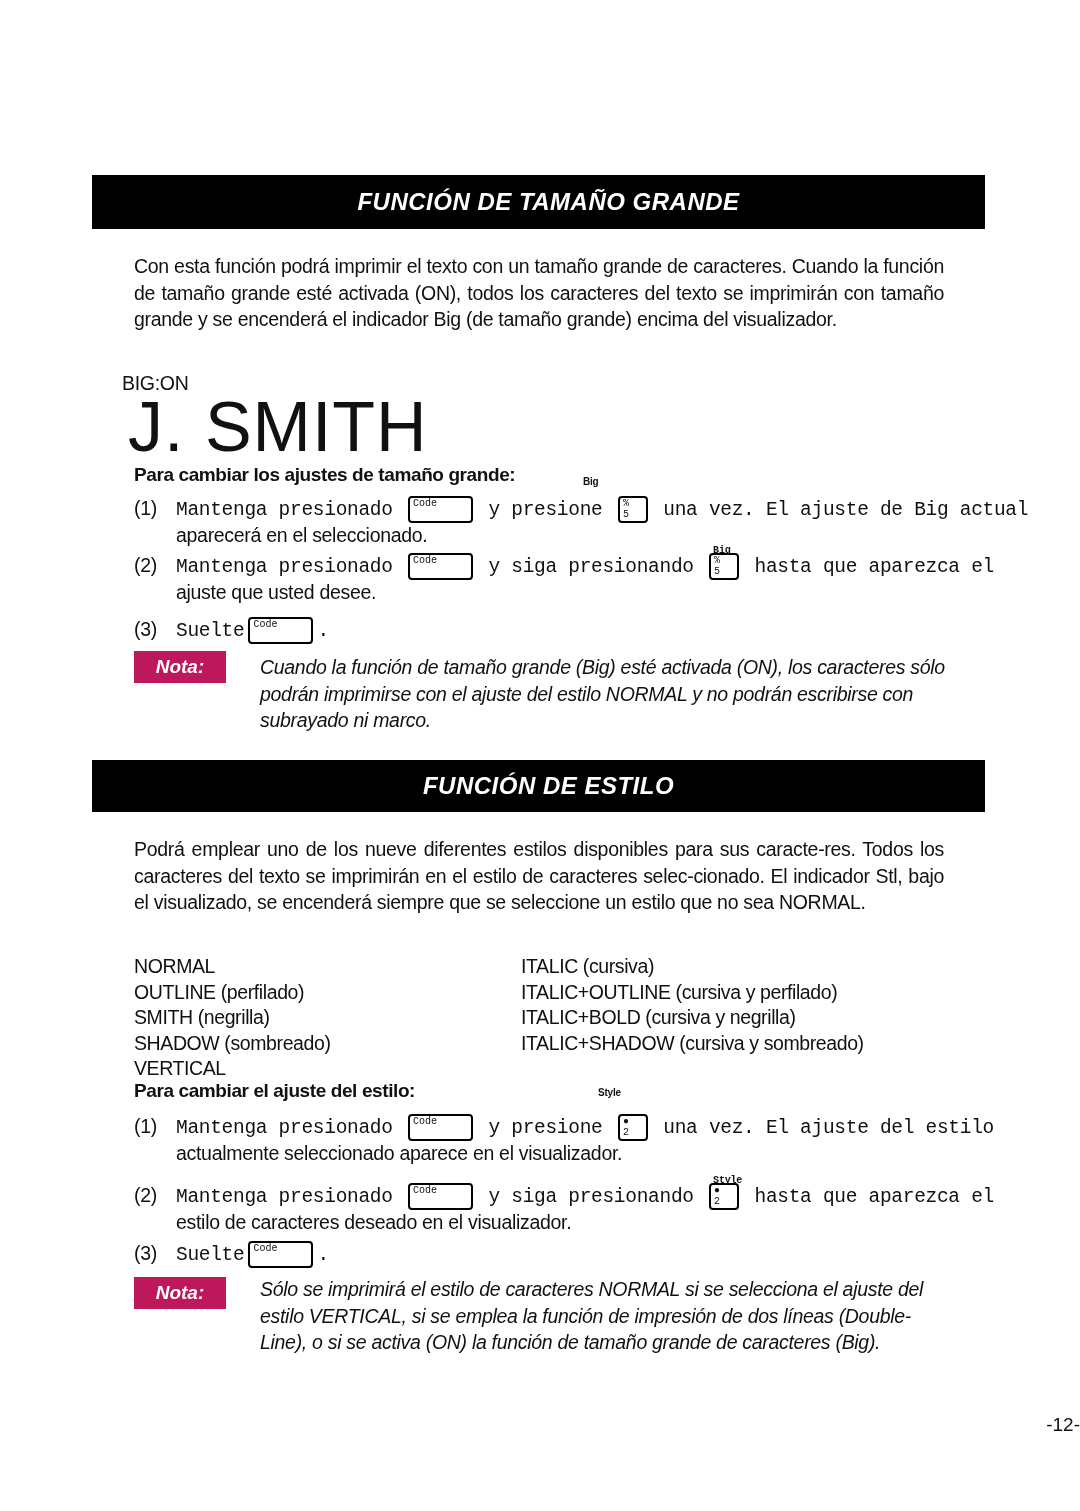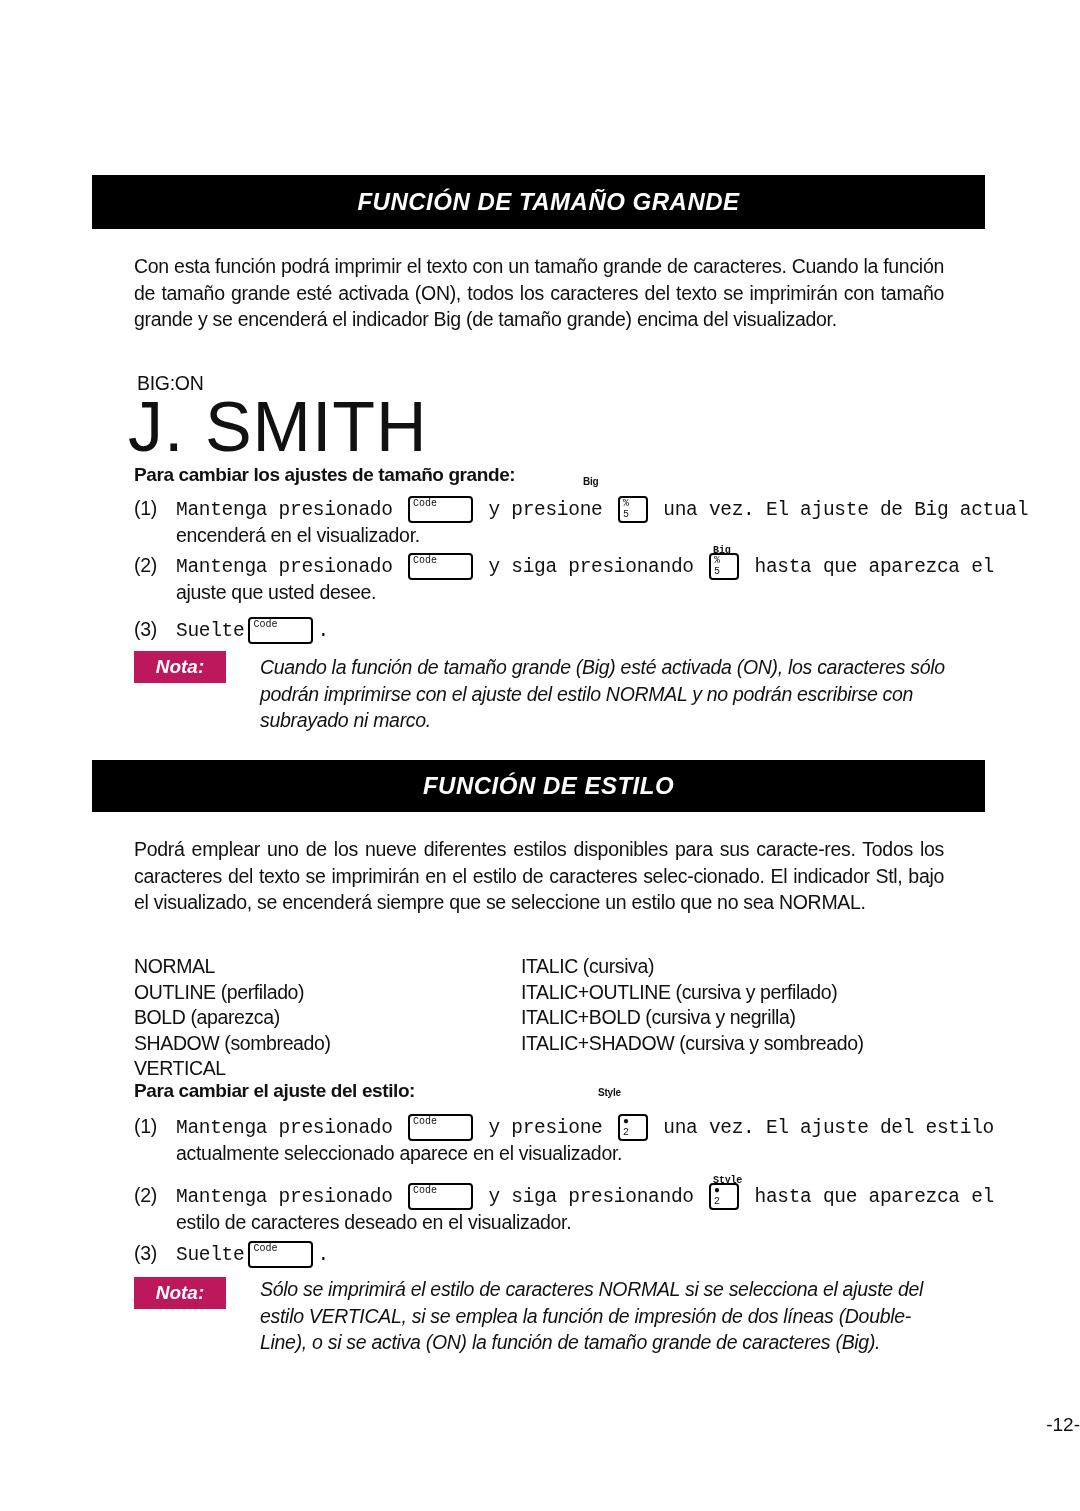--- a/index.html
+++ b/index.html
@@ -21,21 +21,21 @@
   #banner2 { top: 760px; height: 52px; font-size: 24px; padding-left: 20px; box-sizing: border-box; }
 
   .para {
     position: absolute; left: 134px; width: 810px;
     font-family: "Liberation Sans Narrow", "Liberation Sans", sans-serif;
     font-size: 19.5px; line-height: 26.5px; text-align: justify;
     transform-origin: left top;
   }
   .narrow { letter-spacing: -0.3px; }
 
-  .line { position: absolute; left: 137px; font-size: 19.5px; line-height: 26px; letter-spacing: -0.3px; white-space: nowrap; }
+  .line { position: absolute; left: 122px; font-size: 19.5px; line-height: 26px; letter-spacing: -0.3px; white-space: nowrap; }
 
   .bigsmith {
     position: absolute; left: 128px; top: 392px;
     font-family: "Liberation Sans", sans-serif;
     font-size: 70px; line-height: 70px; letter-spacing: 1px;
   }
   .subhead {
     position: absolute; left: 134px;
     font-weight: bold; font-size: 19px; letter-spacing: -0.4px; white-space: nowrap;
   }
@@ -101,21 +101,21 @@
   <div class="body">
     <span>Mantenga presionado</span>
     <span class="key key-code"><span class="klabel">Code</span></span>
     <span>y presione</span>
     <span class="key key-num">
       <span class="ktop">%</span>
       <span class="kbot">5</span>
     </span>
     <span>una vez. El ajuste de Big actual</span>
   </div>
-  <div class="cont">encenderá en el visualizador.</div>
+  <div class="cont">aparecerá en el seleccionado.</div>
 </div>
 
 <div class="step" style="top:553px;">
   <span class="num">(2)</span>
   <div class="body">
     <span>Mantenga presionado</span>
     <span class="key key-code"><span class="klabel">Code</span></span>
     <span>y siga presionando</span>
     <span class="key key-num">
       <span class="kabove">Big</span>
@@ -142,21 +142,21 @@
 <div id="banner2" class="banner">
   <span>FUNCIÓN DE ESTILO</span>
 </div>
 
 <div class="para narrow" style="top:836px;">Podrá emplear uno de los nueve diferentes estilos disponibles para sus caracte-res. Todos los caracteres del texto se imprimirán en el estilo de caracteres selec-cionado. El indicador Stl, bajo el visualizado, se encenderá siempre que se seleccione un estilo que no sea NORMAL.</div>
 
 <div class="styles-grid">
   <div>
     <div>NORMAL</div>
     <div>OUTLINE (perfilado)</div>
-    <div>BOLD (aparezca)</div>
+    <div>SMITH (negrilla)</div>
     <div>SHADOW (sombreado)</div>
     <div>VERTICAL</div>
   </div>
   <div>
     <div>ITALIC (cursiva)</div>
     <div>ITALIC+OUTLINE (cursiva y perfilado)</div>
     <div>ITALIC+BOLD (cursiva y negrilla)</div>
     <div>ITALIC+SHADOW (cursiva y sombreado)</div>
   </div>
 </div>

